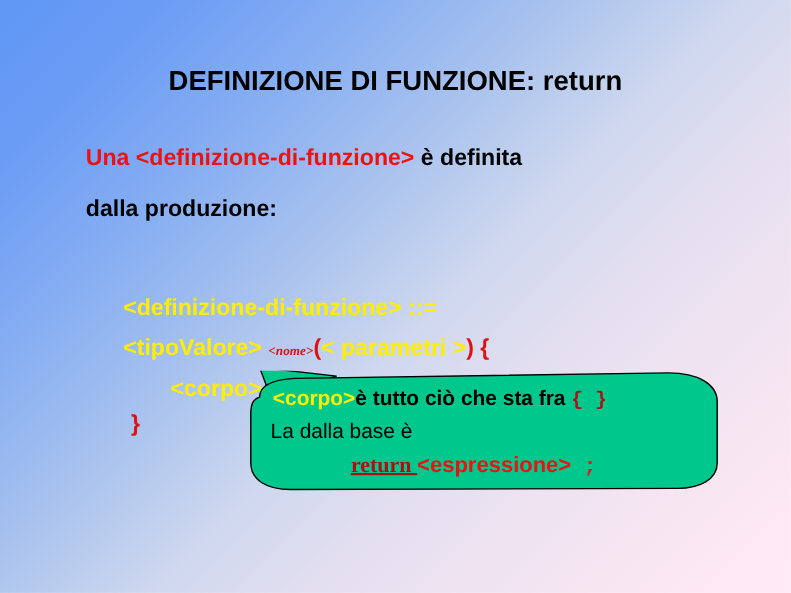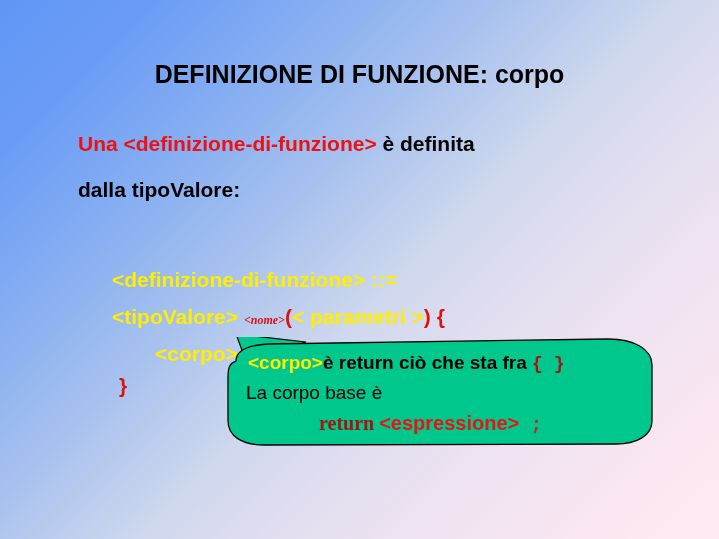--- a/index.html
+++ b/index.html
@@ -114,46 +114,47 @@
     color: #aa1111;
     font-family: "Liberation Mono", monospace;
     font-weight: bold;
     font-size: 18px;
   }
   .ct-return {
     color: #aa1111;
     font-family: "Liberation Serif", serif;
     font-weight: bold;
     font-size: 20px;
+    text-decoration: underline;
   }
   .ct-espr {
     color: #ee1111;
     font-weight: bold;
     font-size: 20px;
     text-align: center;
   }
   .ct-semi {
     color: #cc2222;
     font-family: "Liberation Mono", monospace;
     font-weight: bold;
     font-size: 19px;
   }
 </style>
 </head>
 <body>
 
 <div id="slide">
 
-  <div id="title">DEFINIZIONE DI FUNZIONE: corpo</div>
+  <div id="title">DEFINIZIONE DI FUNZIONE: return</div>
 
   <div class="bodyline" id="line-una">
     <span class="red">Una &lt;definizione-di-funzione&gt;</span><span class="blk"> è definita</span>
   </div>
 
-  <div class="bodyline" id="line-dalla">dalla tipoValore:</div>
+  <div class="bodyline" id="line-dalla">dalla produzione:</div>
 
   <div class="codeline" id="code-1">
     <span class="ylw">&lt;definizione-di-funzione&gt;</span><span class="ylw"> ::=</span>
   </div>
 
   <div class="codeline" id="code-2">
     <span class="ylw">&lt;tipoValore&gt; </span><span class="nome">&lt;nome&gt;</span><span class="rd">(</span><span class="ylw">&lt; parametri &gt;</span><span class="rd">)</span><span class="rd"> {</span>
   </div>
 
   <div class="codeline" id="code-3">
@@ -176,22 +177,22 @@
                L 436 84
                C 436 99, 420 107, 400 107
                L 48 108
                C 26 108, 12 99, 12 84
                L 12 40
                C 12 30, 14 26, 20 24 Z" fill="#00c88c" stroke="#000000" stroke-width="1.3"></path>
     </svg>
 
     <div id="callout-text">
       <div class="ct-line" id="ct-1">
-        <span class="ct-corpo">&lt;corpo&gt;</span><span>è return ciò che sta fra </span><span class="ct-braces">{ }</span>
+        <span class="ct-corpo">&lt;corpo&gt;</span><span>è tutto ciò che sta fra </span><span class="ct-braces">{ }</span>
       </div>
-      <div class="ct-line" id="ct-2">La corpo base è</div>
+      <div class="ct-line" id="ct-2">La dalla base è</div>
       <div class="ct-line" id="ct-3">
         <span class="ct-return">return </span><span class="ct-espr">&lt;espressione&gt;</span><span class="ct-semi"> ;</span>
       </div>
     </div>
   </div>
 
 </div>
 
 </body></html>

